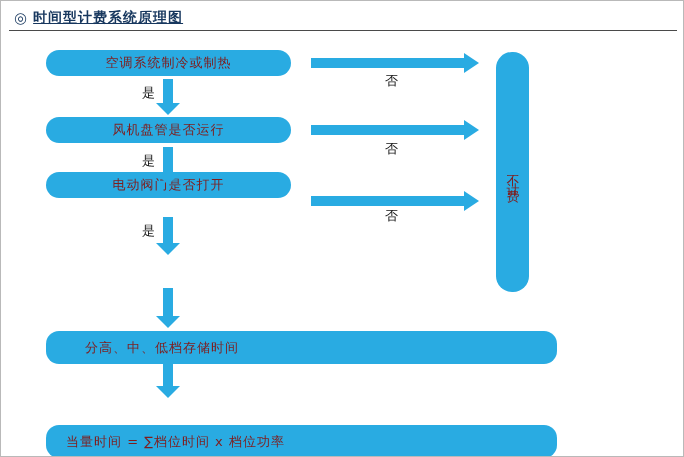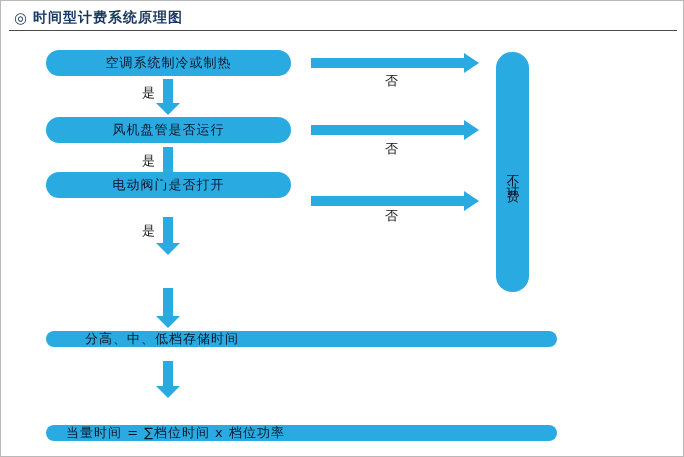--- a/index.html
+++ b/index.html
@@ -10,32 +10,32 @@
     position:relative; width:684px; height:457px;
     background:#ffffff; border:1px solid #b9b9b9; overflow:hidden;
   }
 
   .header {
     position:absolute; top:8px; left:13px;
     display:flex; align-items:center; gap:6px;
     color:#17375e; font-weight:bold;
   }
   .t-icon { font-size:15px; line-height:1; }
-  .t-text { font-size:14px; letter-spacing:1px; }
+  .t-text { font-size:14px; letter-spacing:1px;text-decoration:underline; }
 
   .rule { position:absolute; top:29px; left:8px; width:668px; height:1px; background:#4a4a4a; }
 
   .box {
-    position:absolute; background:#29abe2; color:#0f172a;
+    position:absolute; background:#29abe2; color:#7f1d1d;
     font-size:13px; border-radius:13px;
     display:flex; align-items:center; justify-content:center;
     letter-spacing:1px;
   }
   .step { left:45px; width:245px; height:26px; }
-  .wide { left:45px; width:511px; height:16px; justify-content:flex-start; }
+  .wide { left:45px; width:511px; height:33px; justify-content:flex-start; }
   .wide1 { padding-left:39px; }
   .wide2 { padding-left:20px;margin-top:24px; }
 
   .nobill {
     left:495px; top:51px; width:33px; height:240px; border-radius:16px;
     writing-mode:vertical-rl; letter-spacing:7px; padding-top:6px;
   }
 
   .v-arrow { position:absolute; left:155px; width:24px; }
   .v-arrow .shaft { position:absolute; left:7px; top:0; bottom:10px; width:10px; background:#29abe2; }

